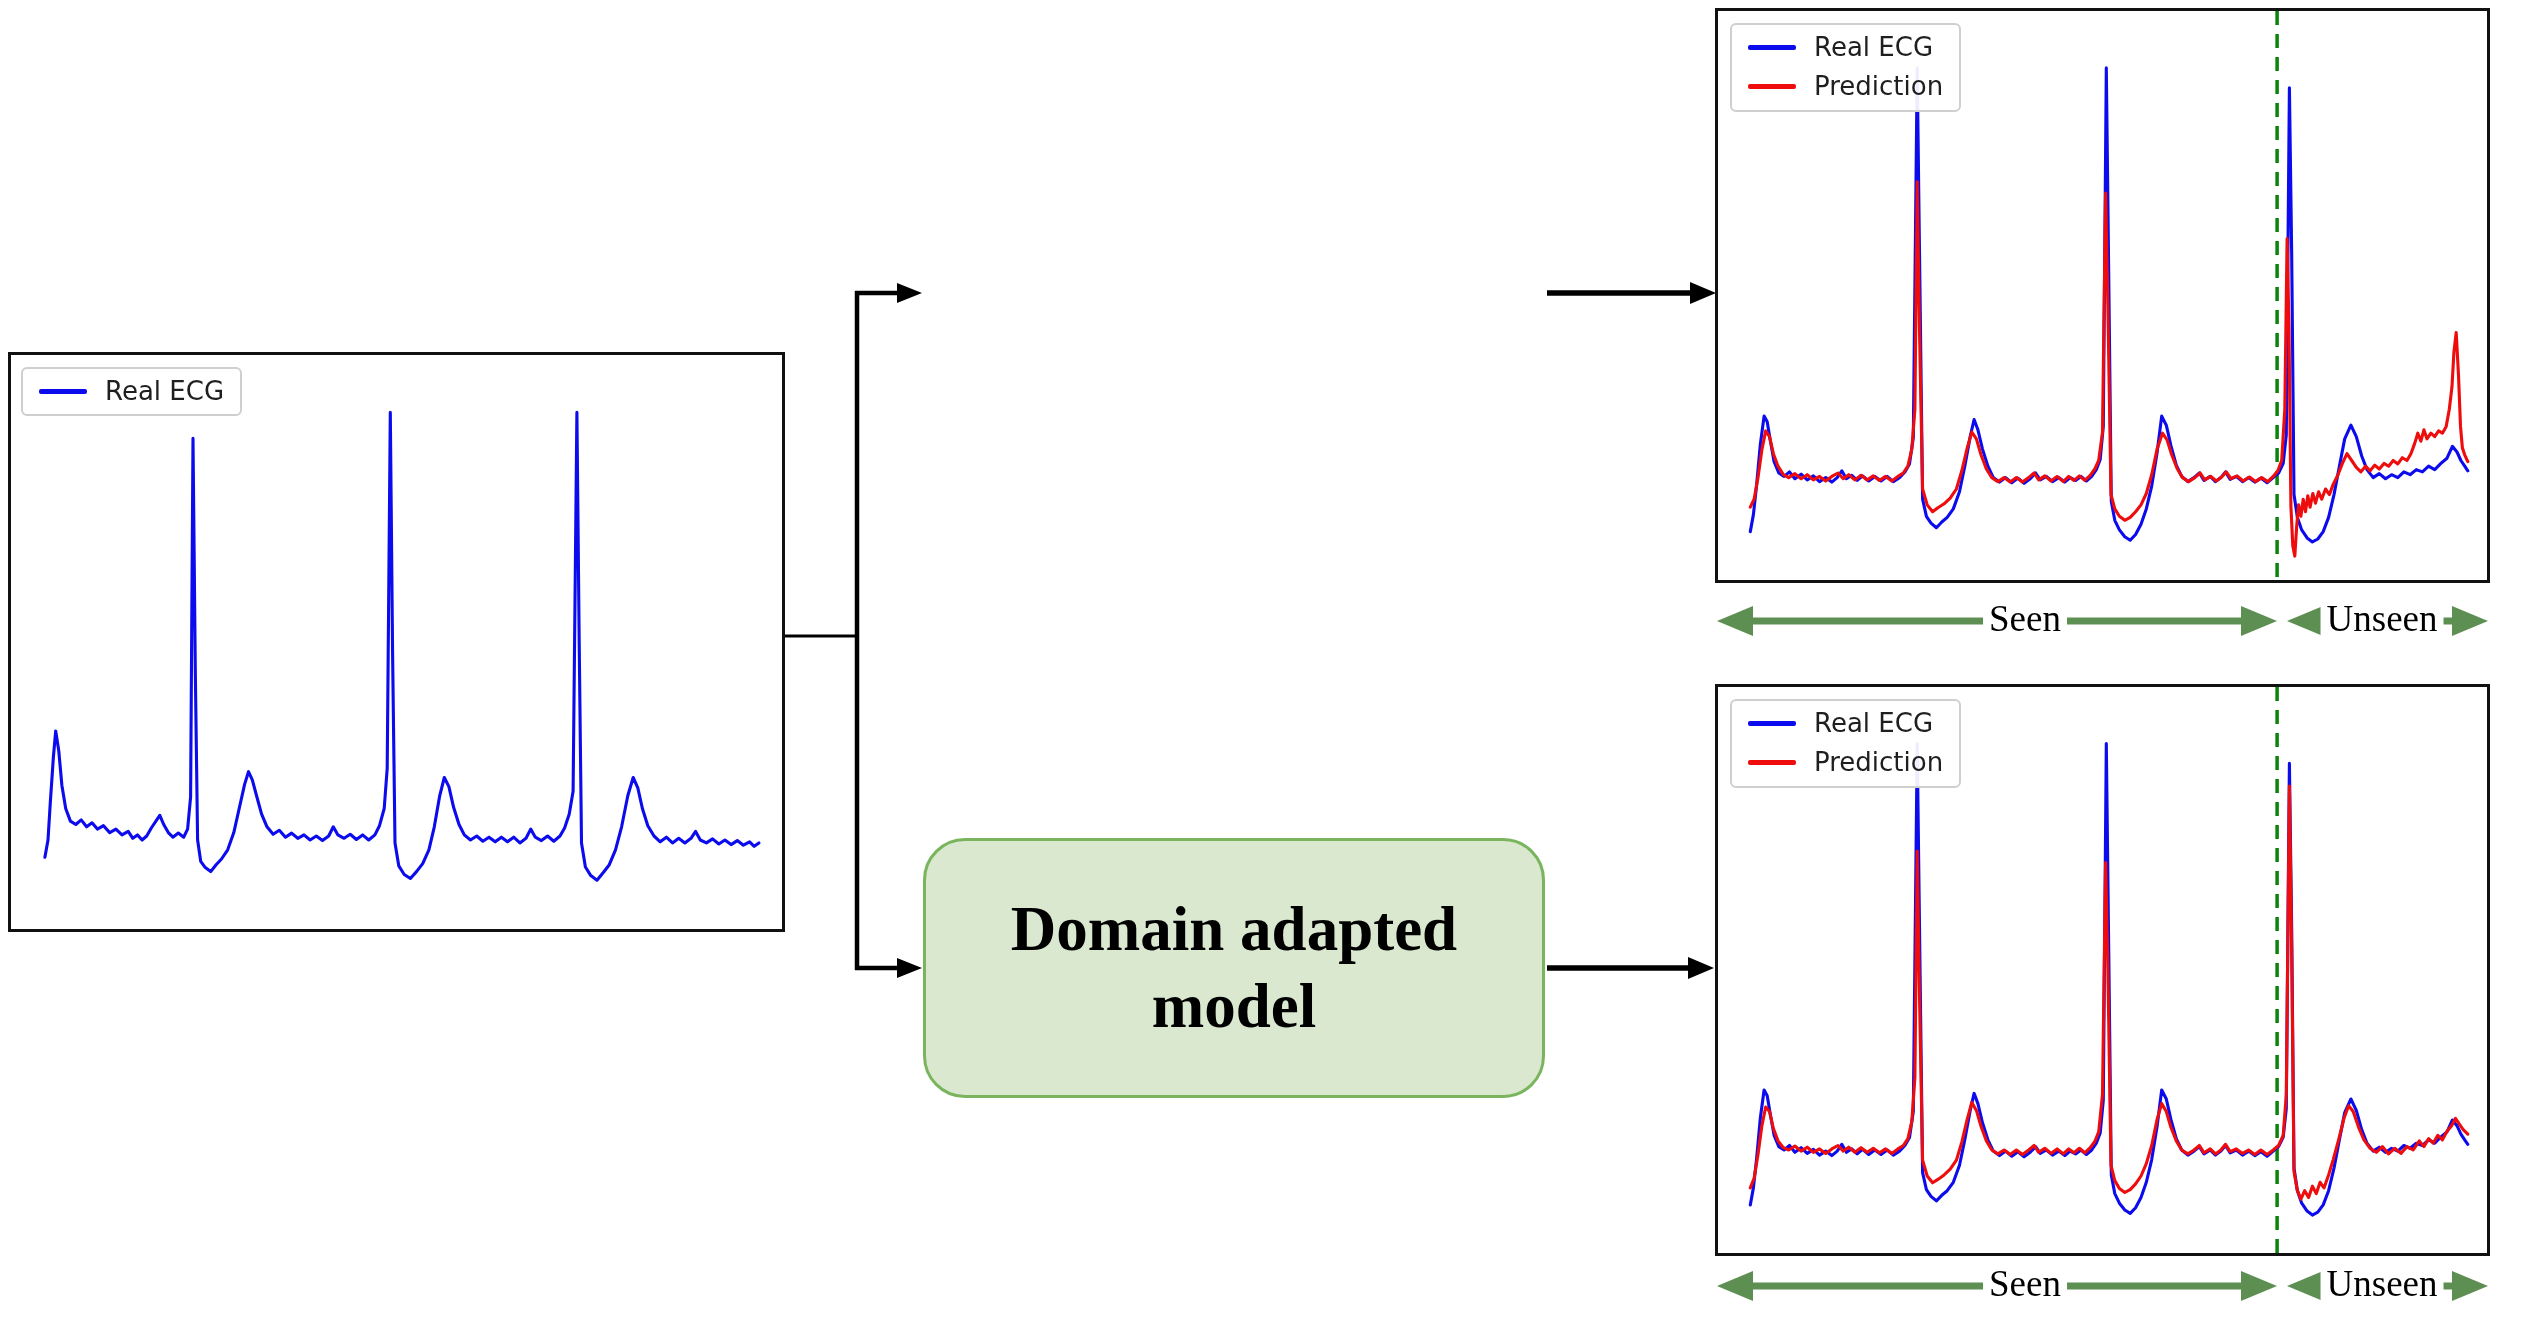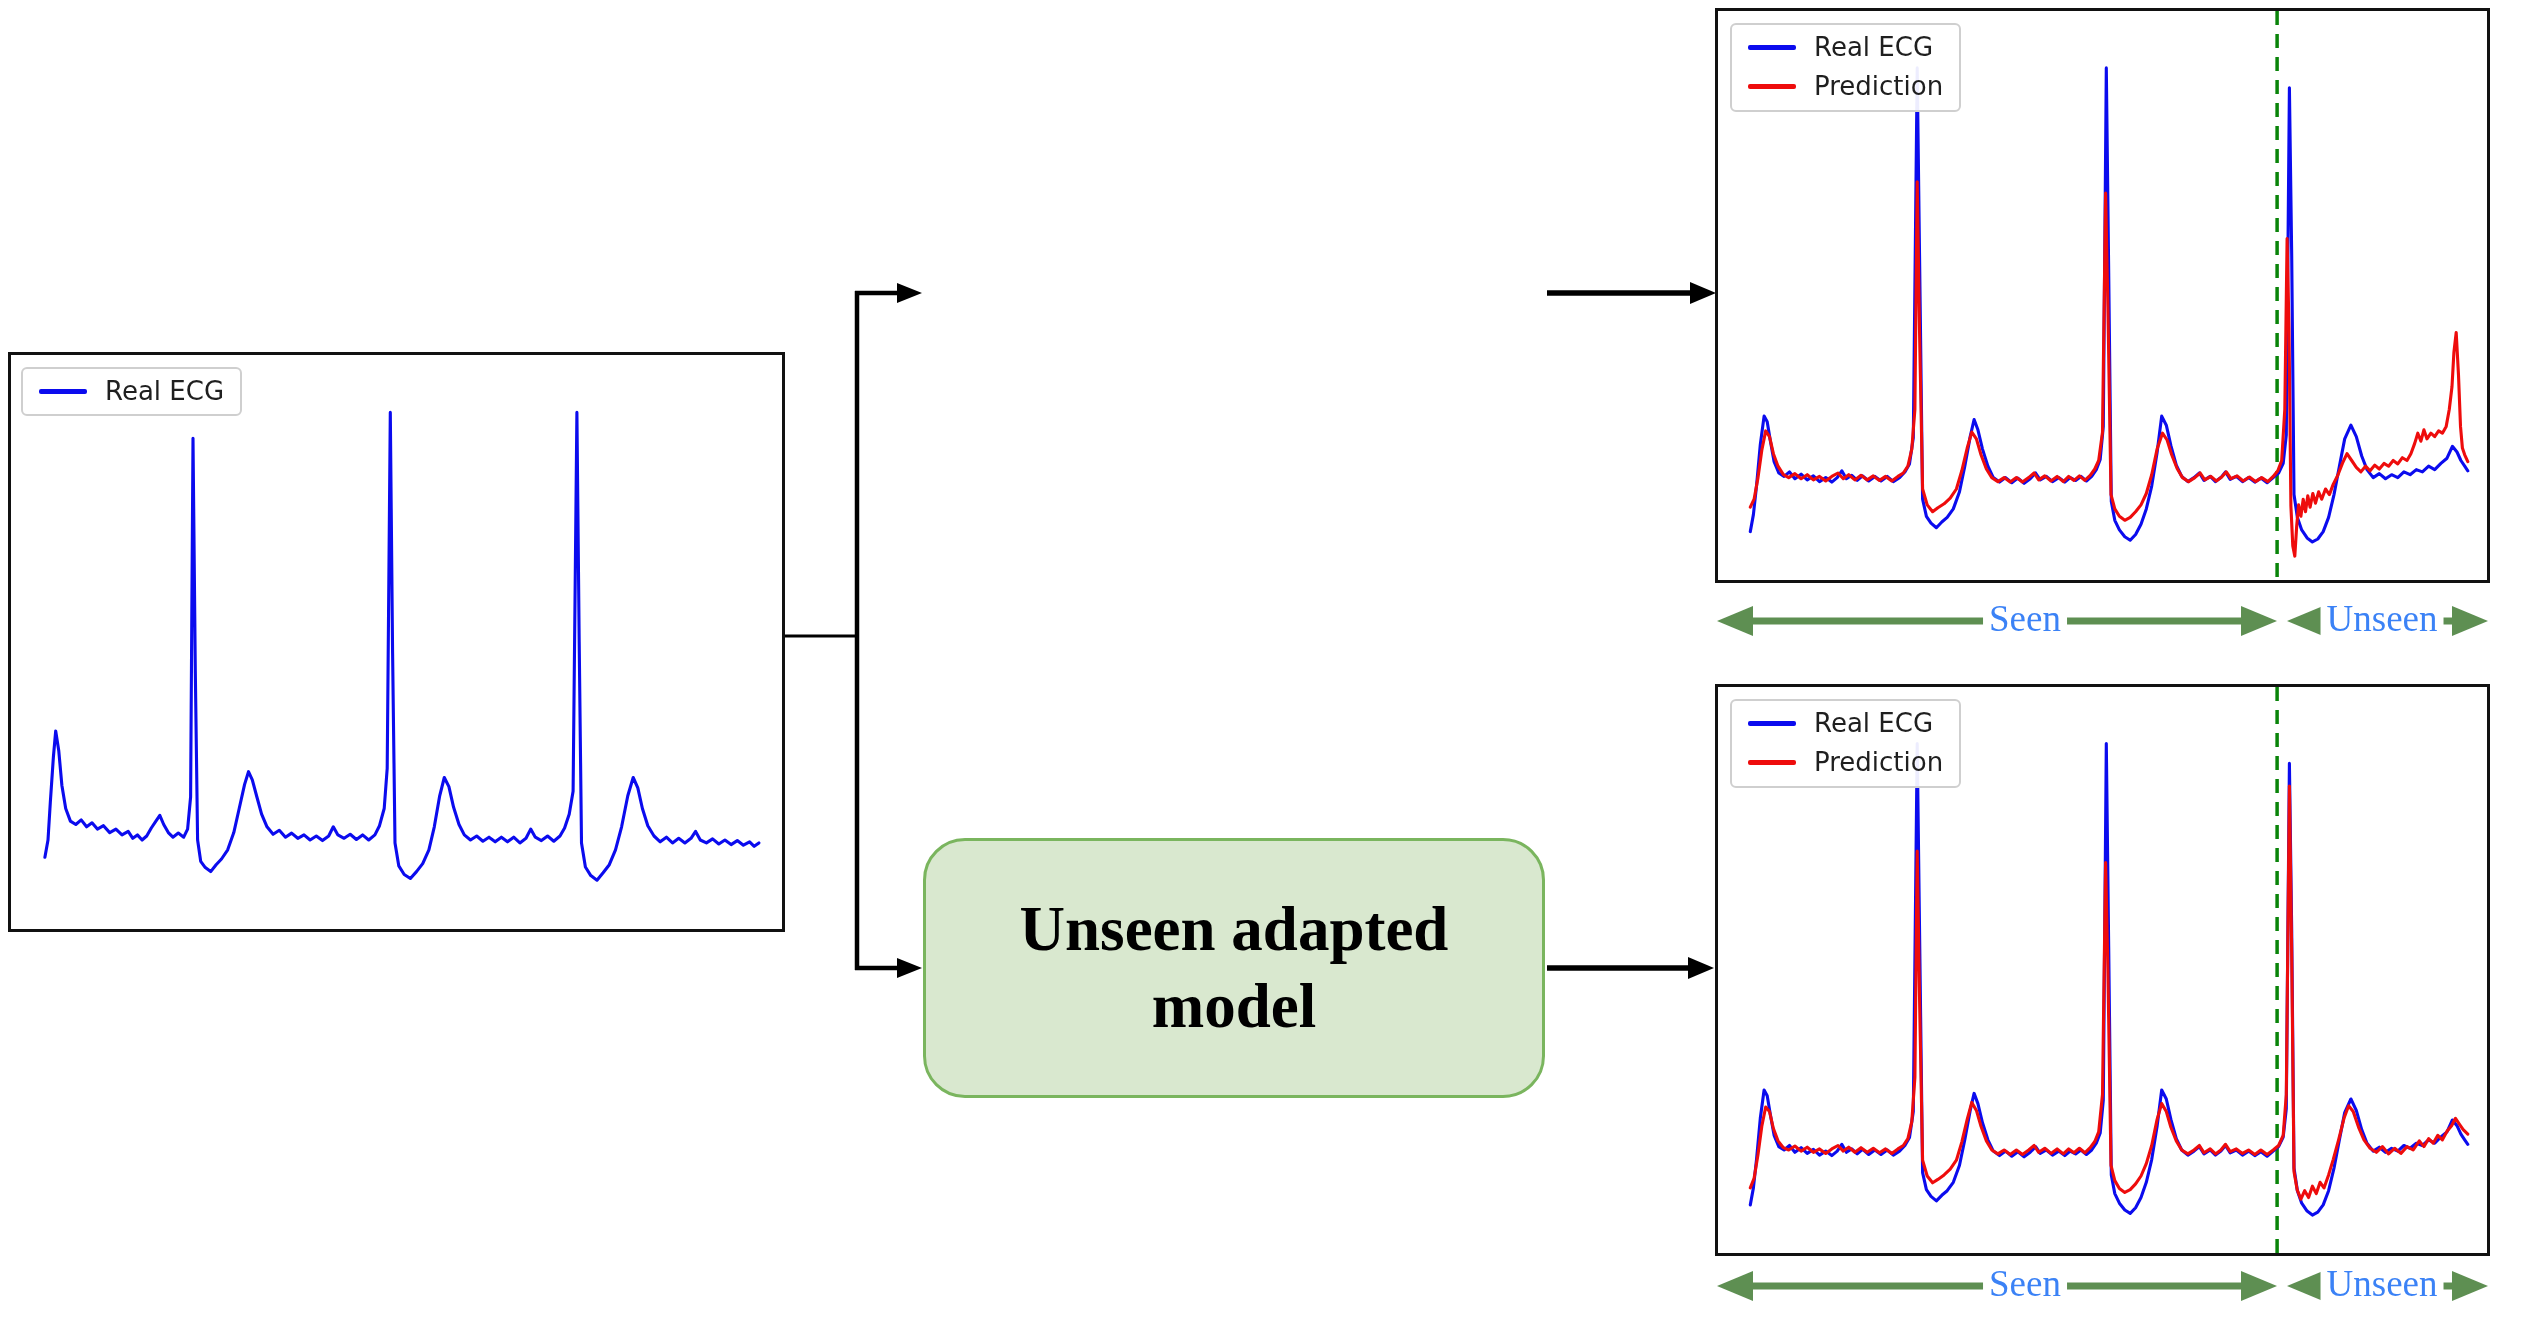--- a/index.html
+++ b/index.html
@@ -19,21 +19,21 @@
   .mbox{position:absolute;border-radius:42px;border-style:solid;border-width:3.5px;
         display:flex;align-items:center;justify-content:center;text-align:center;box-sizing:border-box;}
   .mlabel{font-family:"Liberation Serif",serif;font-weight:700;font-size:63px;line-height:1.22;color:#000;}
   .mlabel.narrow{max-width:500px;}
 
   .connectors{position:absolute;left:0;top:0;pointer-events:none;}
 
   .regions{position:absolute;width:775px;height:46px;}
   .regions svg{position:absolute;left:0;top:0;}
   .rlabel{position:absolute;top:23px;transform:translate(-50%,-54%);
-          font-family:"Liberation Serif",serif;font-size:37px;color:#3b82f6;background:#fff;
+          font-family:"Liberation Serif",serif;font-size:37px;color:#000000;background:#fff;
           padding:0 6px;line-height:1.05;white-space:nowrap;}
 </style>
 </head>
 <body>
 
 <div class="canvas">
 
   <div class="plot" style="left: 8px; top: 352px; width: 777px; height: 580px; border-color: rgb(17, 17, 17);">
     <div class="chart">
         <svg width="771" height="574">
@@ -56,21 +56,21 @@
     <line x1="855" y1="968" x2="900" y2="968" stroke-width="4.5" stroke="#000000"></line>
     <polygon points="922,968 897,958 897,978" fill="#000000"></polygon>
     <line x1="1547" y1="293" x2="1692" y2="293" stroke-width="5.5" stroke="#000000"></line>
     <polygon points="1716,293 1690,282 1690,304" fill="#000000"></polygon>
     <line x1="1547" y1="968" x2="1690" y2="968" stroke-width="5.5" stroke="#000000"></line>
     <polygon points="1714,968 1688,957 1688,979" fill="#000000"></polygon>
   </svg>
 
 
   <div class="mbox" style="left: 923px; top: 838px; width: 622px; height: 260px; background-color: rgb(217, 232, 207); border-color: rgb(122, 181, 94);">
-    <span class="mlabel narrow">Unseen adapted model</span>
+    <span class="mlabel narrow">Domain adapted model</span>
   </div>
 
   <div class="plot" style="left: 1715px; top: 8px; width: 775px; height: 575px; border-color: rgb(17, 17, 17);">
     <div class="chart">
         <svg width="769" height="569">
           <line x1="559.1" x2="559.1" y1="0" y2="569" stroke="#0a840a" stroke-width="3.5" stroke-dasharray="14 9"></line>
           <polyline points="32.3,520.6 35.4,503.6 38.5,475.1 42.3,433.6 46.1,405.1 49.2,410.8 52.3,429.6 56.1,450.6 60.8,462.0 66.1,465.4 71.5,460.9 76.9,467.7 83.1,463.2 89.2,468.9 95.4,464.9 101.5,470.6 107.7,466.6 113.8,471.1 119.2,466.6 123.8,459.8 128.4,467.7 133.8,464.3 139.2,469.4 144.6,464.9 150.7,470.0 156.9,465.4 163.0,470.0 169.2,465.4 175.3,470.6 181.5,466.6 186.9,460.9 191.5,452.9 195.3,426.8 199.2,56.9 201.9,273.1 204.6,488.2 208.4,505.3 213.0,512.1 218.4,516.7 223.8,511.0 229.2,506.4 235.3,497.9 241.5,480.8 246.8,455.2 252.2,425.6 256.1,408.5 259.9,418.8 264.5,438.1 269.9,455.2 275.3,466.6 281.5,471.1 287.6,466.6 293.8,471.7 299.9,467.1 306.1,472.3 312.2,467.7 317.6,462.0 322.2,468.9 328.4,465.4 334.5,470.6 340.7,466.6 346.8,471.1 352.2,466.6 357.6,469.4 363.0,465.4 368.4,470.0 373.7,465.4 378.3,458.6 382.2,448.4 385.3,415.4 388.3,56.9 390.7,261.7 393.3,490.5 396.8,509.3 401.4,518.9 406.8,525.8 412.2,529.2 417.6,523.5 423.0,513.2 428.3,497.9 433.7,475.1 439.1,441.5 443.7,405.1 448.3,414.2 452.9,434.7 458.3,454.1 463.7,465.4 469.9,470.6 476.0,466.6 481.4,462.0 486.0,469.4 492.2,465.4 497.5,470.6 502.9,466.6 507.5,460.9 512.2,468.3 518.3,465.4 524.5,470.6 530.6,466.6 536.8,471.1 542.9,467.1 549.1,471.7 555.2,466.6 560.6,462.0 565.2,452.4 568.3,423.9 571.4,76.8 573.7,244.7 576.0,483.6 579.4,506.4 583.7,518.9 589.1,526.9 594.4,530.9 599.8,528.0 605.2,520.6 610.6,506.4 616.0,483.6 621.4,455.2 626.7,427.9 632.9,414.2 638.3,425.6 643.7,445.0 649.0,458.6 655.2,466.6 661.3,462.6 667.5,467.7 673.6,463.7 679.8,466.6 685.9,460.9 692.1,463.7 698.3,458.6 704.4,460.9 710.6,455.2 716.7,458.6 722.9,452.4 729.0,447.2 734.4,435.3 739.0,441.0 742.9,449.5 746.7,455.2 749.8,459.8" fill="none" stroke="#0b0bee" stroke-width="3.1" stroke-linejoin="round" stroke-linecap="round"></polyline>
           <polyline points="32.3,496.2 36.1,488.2 40.0,466.6 43.8,439.3 47.7,419.9 51.5,425.6 55.4,442.7 60.0,455.2 65.4,463.7 70.7,466.6 76.9,462.6 83.1,467.7 89.2,463.7 95.4,468.9 101.5,465.4 107.7,470.0 113.8,465.4 120.0,462.0 125.3,467.7 130.7,463.7 136.9,468.9 143.0,464.3 149.2,468.9 155.3,464.9 161.5,469.4 167.6,465.4 173.8,470.0 179.9,465.4 185.3,462.0 189.9,455.2 193.8,438.1 196.9,398.3 199.2,170.7 201.5,318.6 204.6,478.0 209.2,493.9 214.6,500.7 219.9,496.7 226.1,492.8 232.2,487.1 238.4,478.0 243.8,459.8 249.2,437.0 253.8,421.1 258.4,427.9 263.0,443.8 268.4,458.0 273.8,466.6 279.9,470.6 286.1,466.6 292.2,471.1 298.4,466.6 304.5,471.1 310.7,466.6 316.1,462.0 320.7,468.9 326.8,464.9 333.0,470.0 339.1,465.4 345.3,470.6 350.7,465.4 356.0,469.4 361.4,464.9 366.8,469.4 372.2,464.3 376.8,458.0 380.7,449.5 384.5,421.1 387.6,182.1 389.9,295.9 393.0,483.6 396.8,497.9 401.4,505.3 406.8,509.3 412.2,506.4 417.6,500.7 423.0,493.9 428.3,482.5 433.7,463.7 439.1,438.1 444.5,422.2 449.1,429.0 453.7,443.8 459.1,457.5 464.5,466.6 470.6,470.6 476.8,466.6 482.2,462.0 486.8,468.9 492.9,465.4 498.3,470.0 503.7,466.0 508.3,460.9 512.9,467.7 519.1,464.9 525.2,470.0 531.4,466.0 537.5,470.6 543.7,466.6 549.8,470.6 555.2,465.4 559.8,459.8 563.7,449.5 566.8,398.3 569.1,227.6 571.0,318.6 572.9,495.0 574.8,534.9 576.8,545.1 578.7,514.9 580.6,493.9 582.9,505.3 585.2,488.2 587.5,500.7 589.8,484.8 592.1,496.2 594.8,482.5 597.5,492.2 600.6,480.8 603.7,488.2 607.5,478.0 611.4,483.6 615.2,473.4 619.8,464.3 624.4,452.4 629.0,442.7 633.7,449.5 638.3,456.3 642.9,460.9 647.5,455.2 652.1,459.8 656.7,454.1 661.3,458.0 666.0,452.4 670.6,455.2 675.2,449.5 679.8,452.9 684.4,446.7 689.0,449.5 692.9,442.7 696.7,432.4 699.8,422.2 702.9,430.2 705.9,418.8 709.0,427.9 712.9,422.2 716.7,425.6 720.6,419.9 724.4,422.2 728.2,415.4 731.3,398.3 734.0,375.5 735.9,341.4 738.2,321.5 740.5,364.2 742.5,415.4 744.4,437.0 746.7,443.8 749.8,450.6" fill="none" stroke="#ee0c0c" stroke-width="3.1" stroke-linejoin="round" stroke-linecap="round"></polyline>
         </svg>
       </div>

